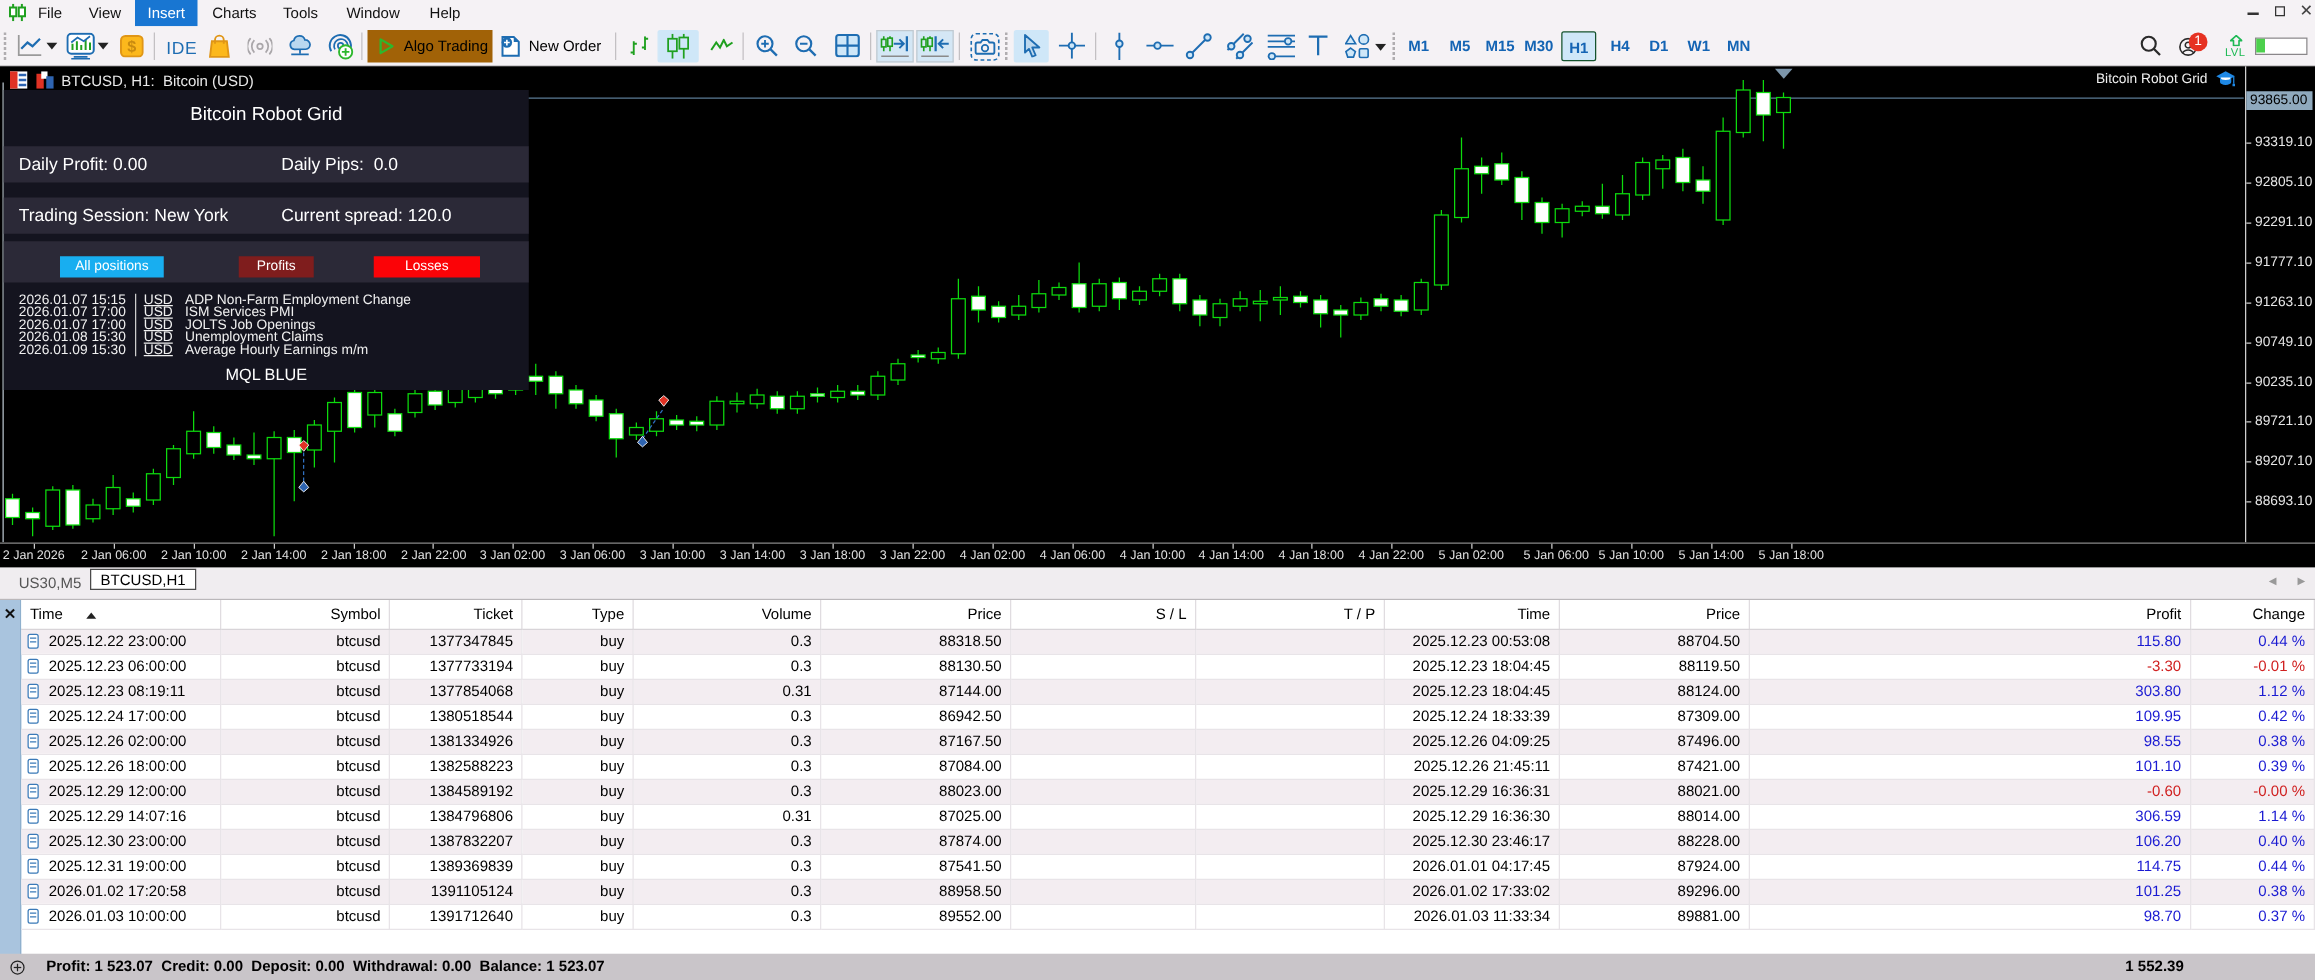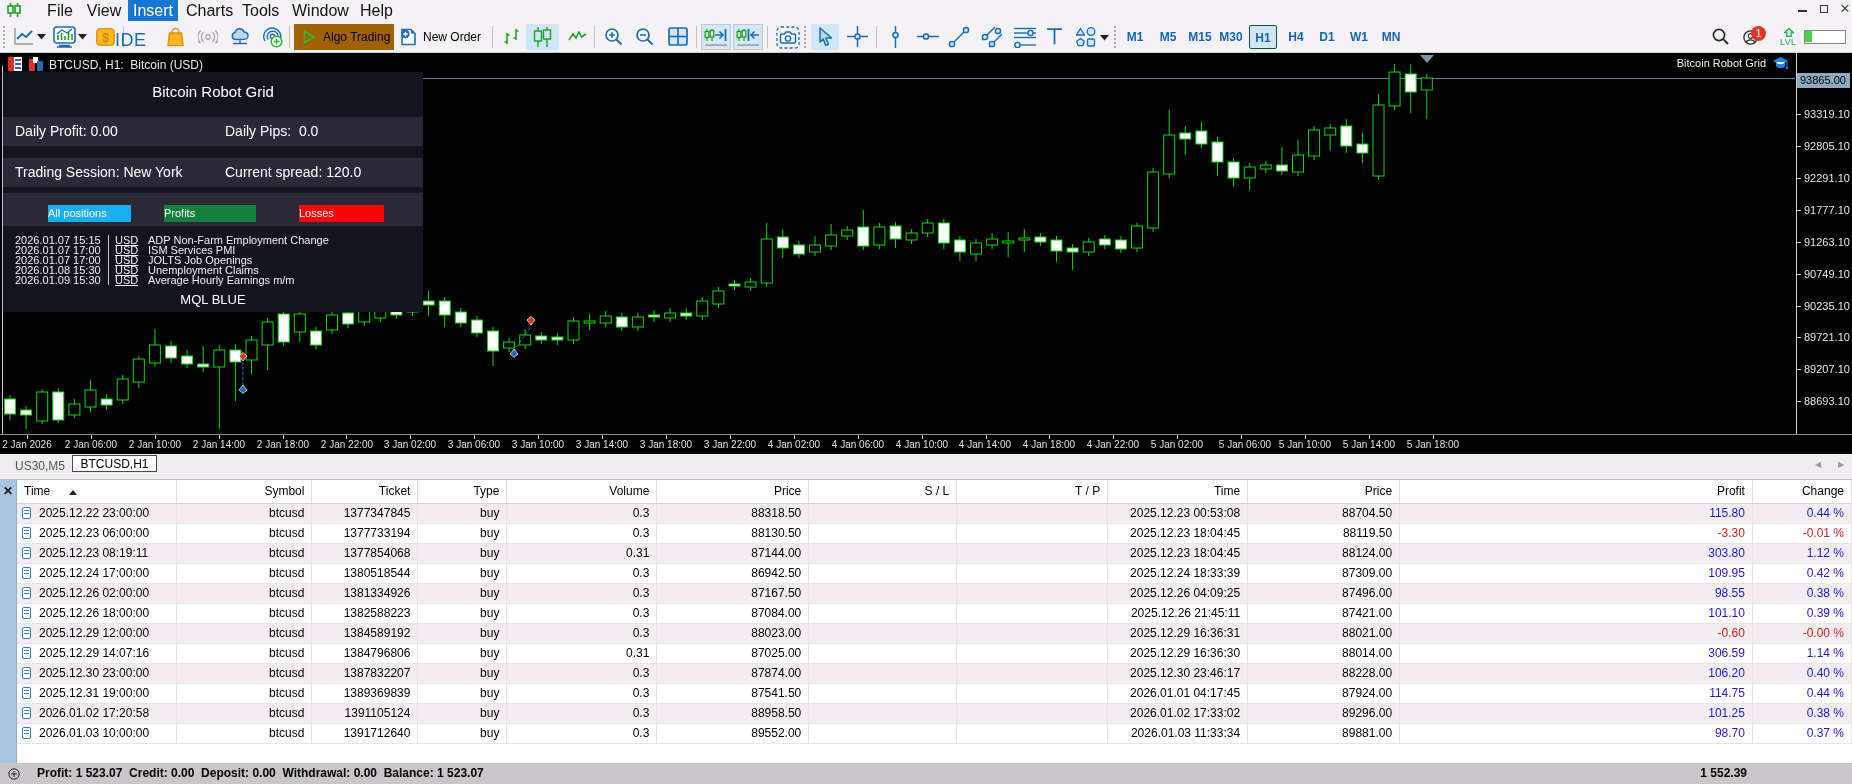--- a/index.html
+++ b/index.html
@@ -1,20 +1,20 @@
 <!DOCTYPE html>
 <html><head><meta charset="utf-8">
 <style>
 * { margin:0; padding:0; box-sizing:border-box; }
 body { width:1852px; height:784px; font-family:"Liberation Sans",sans-serif; overflow:hidden; position:relative; background:#f5f2f5; }
 .abs { position:absolute; }
 
 
 #menubar { position:absolute; left:0; top:0; width:1852px; height:21px; background:#f5f2f5; }
-.mitem { position:absolute; top:0; height:21px; line-height:21px; font-size:16px; color:#111; text-align:center;margin-left:20px; }
+.mitem { position:absolute; top:0; height:21px; line-height:21px; font-size:12px; color:#111; text-align:center; }
 #mi-insert { background:#1876d2; color:#fff; }
 .winbtn { position:absolute; top:0; width:14px; height:18px; color:#444; font-size:13px; text-align:center; line-height:18px; }
 
 
 #toolbar { position:absolute; left:0; top:21px; width:1852px; height:32px; background:#f5f2f5; border-bottom:1px solid #cdcacd; }
 .tsep { position:absolute; top:5px; width:1px; height:22px; background:#c3c0c3; }
 .sel { background:#cfe7f8; border:1px solid #cfe7f8; border-radius:2px; }
 .tftxt { font-size:12px; color:#1464b4; font-weight:bold; position:absolute; top:6px; height:20px; line-height:20px; text-align:center; }
 #tf-h1 { background:#cfe7f8; border-radius:2px; }
 
@@ -27,21 +27,21 @@
 .ptick { position:absolute; left:0; width:4px; height:1px; background:#cccccc; }
 #cpbox { position:absolute; left:1797px; top:20px; width:53px; height:15px; background:#8fa9bd; color:#000; font-size:11px; line-height:15px; padding-left:3px; }
 #taxis { position:absolute; left:0; top:381px; width:1852px; height:20px; background:#000; border-top:1px solid #888; }
 .tlabel { position:absolute; top:4px; width:62px; text-align:center; font-size:10px; color:#e0e0e0; }
 .ttick { position:absolute; top:0; width:1px; height:4px; background:#cccccc; }
 
 
 #panel { position:absolute; left:3px; top:19px; width:420px; height:240px; background:#14141f; color:#fff; }
 #ptitle { position:absolute; top:11px; width:100%; text-align:center; font-size:15px; color:#fff; }
 .prow { position:absolute; left:0; width:100%; height:29px; background:#2b2937; font-size:14px; line-height:29px; }
-.pbtn { position:absolute; height:17px; font-size:11px; line-height:17px; text-align:left; color:#fff; }
+.pbtn { position:absolute; height:17px; font-size:11px; line-height:17px; text-align:center; color:#fff; }
 #cal { position:absolute; left:0; top:163px; width:100%; }
 .calrow { font-size:11px; height:10px; line-height:10px; color:#f0f0f0; position:relative; }
 .cd { position:absolute; left:12px; }
 .cu { position:absolute; left:112px;text-decoration:underline; }
 .ce { position:absolute; left:145px; }
 #mql { position:absolute; top:220px; width:100%; text-align:center; font-size:13px; color:#fff; }
 
 
 #tabbar { position:absolute; left:0; top:454px; width:1852px; height:25px; background:#f0edf0; }
 #tab1 { position:absolute; left:15px; top:5px; font-size:12px; color:#555; }
@@ -116,21 +116,21 @@
         <path d="M0 0 h9 l-4.5 5.5 z" fill="#222"></path>
       </svg>
 
 <svg class="abs" style="left:96px;top:7px" width="19" height="18" viewBox="0 0 19 18">
   <rect x="0.8" y="0.8" width="17.4" height="16.4" rx="3.5" fill="#fcb81c" stroke="#e09616" stroke-width="1.6"></rect>
   <text x="9.5" y="13.5" font-size="13" font-weight="bold" fill="#c88a10" text-anchor="middle" font-family="Liberation Sans">$</text>
 </svg>
 
 <div class="tsep" style="left:123px"></div>
 
-<div class="abs" style="left:115px;top:9px;font-size:18px;color:#1e6db2;letter-spacing:0.5px;font-stretch:condensed">IDE</div>
+<div class="abs" style="left:133px;top:9px;font-size:14px;color:#1e6db2;letter-spacing:0.5px;font-stretch:condensed">IDE</div>
 
 <svg class="abs" style="left:166px;top:6px" width="19" height="20" viewBox="0 0 19 20">
   <path d="M3.5 6 h12 l1.5 12.5 h-15 z" fill="#fcb81c" stroke="#e09616" stroke-width="1.5"></path>
   <path d="M6 8 v-3 a3.5 3.5 0 0 1 7 0 v3" fill="none" stroke="#e09616" stroke-width="1.5"></path>
 </svg>
 
 <svg class="abs" style="left:198px;top:9px" width="20" height="14" viewBox="0 0 20 14">
   <circle cx="10" cy="7" r="2.2" fill="none" stroke="#aaa7aa" stroke-width="1.4"></circle>
   <path d="M5.5 2 a7 7 0 0 0 0 10" fill="none" stroke="#aaa7aa" stroke-width="1.4"></path>
   <path d="M2.5 0.5 a9.5 9.5 0 0 0 0 13" fill="none" stroke="#aaa7aa" stroke-width="1.4"></path>
@@ -555,21 +555,21 @@
     <div class="prow" style="top:45px">
       <span class="abs" style="left:12px">Daily Profit:&nbsp;0.00</span>
       <span class="abs" style="left:222px">Daily Pips: &nbsp;0.0</span>
     </div>
     <div class="prow" style="top:86px">
       <span class="abs" style="left:12px">Trading Session: New York</span>
       <span class="abs" style="left:222px">Current spread: 120.0</span>
     </div>
     <div class="prow" style="top:121px;height:33px"></div>
     <div class="pbtn" style="left:45px;top:133px;width:83px;background:#18aef0">All positions</div>
-    <div class="pbtn" style="left:161px;top:133px;width:92px;background:#15803d">Profits</div>
+    <div class="pbtn" style="left:188px;top:133px;width:60px;background:#7f1d1d">Profits</div>
     <div class="pbtn" style="left:296px;top:133px;width:85px;background:#fb0307">Losses</div>
     <div class="abs" style="left:105px;top:163px;width:1px;height:50px;background:#ccc"></div>
     <div id="cal">
 <div class="calrow">
           <span class="cd">2026.01.07 15:15</span>
           <span class="cu">USD</span>
           <span class="ce">ADP Non-Farm Employment Change</span>
         </div>
 <div class="calrow">
           <span class="cd">2026.01.07 17:00</span>

